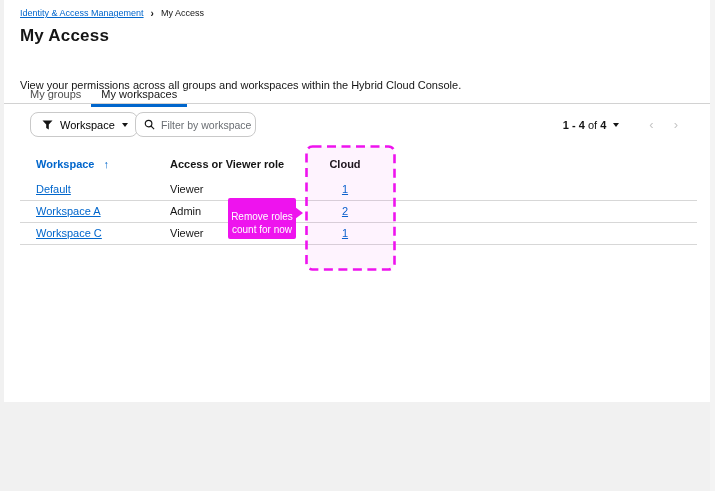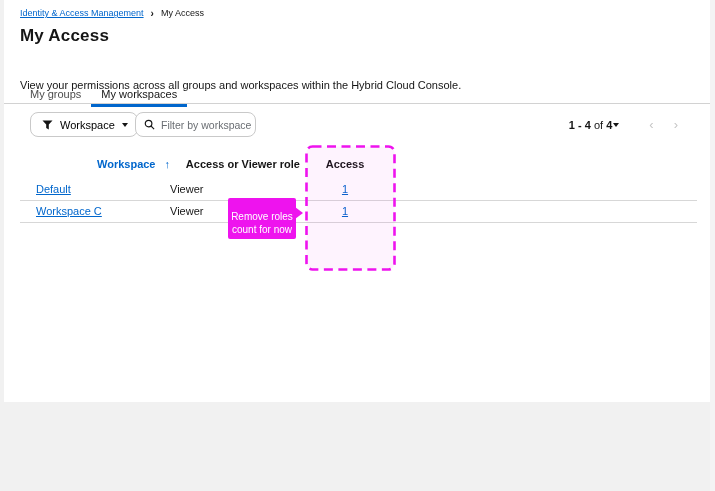--- a/index.html
+++ b/index.html
@@ -33,31 +33,31 @@
   .filter-btn { position: absolute; left: 26px; top: 112px; height: 25px; display: flex; align-items: center;
     gap: 7px; padding: 0 9px 0 11px; border: 1px solid #c9c9c9; border-radius: 8px; background: #fff; font-size: 11px; cursor: pointer; }
   .caret-down { width: 0; height: 0; border-left: 3.5px solid transparent; border-right: 3.5px solid transparent; border-top: 4.5px solid #151515; display: inline-block; }
   .search-box { position: absolute; left: 131px; top: 112px; width: 121px; height: 25px; display: flex; align-items: center;
     gap: 6px; padding: 0 8px; border: 1px solid #c9c9c9; border-radius: 8px; background: #fff; }
   .search-box input { border: none; outline: none; width: 90px; font-size: 10.5px; font-family: inherit; color: #151515; background: transparent; }
   .search-box input::placeholder { color: #6a6e73; opacity: 1; }
 
   
   .pagination { position: absolute; top: 112px; right: 22px; height: 25px; display: flex; align-items: center; font-size: 11px; }
-  .page-menu-toggle { display: flex; align-items: center; gap: 1px; cursor: pointer; padding: 4px 4px; }
+  .page-menu-toggle { display: flex; align-items: center; gap: 7px; cursor: pointer; padding: 4px 4px; }
   .page-range b { font-weight: 700; }
   .page-nav { display: flex; align-items: center; margin-left: 16px; }
   .page-nav-btn { color: #c6c6c6; font-size: 13px; padding: 2px 10px; cursor: default; line-height: 13px; }
 
   
   .access-table { position: absolute; left: 16px; top: 150px; width: 677px; border-collapse: collapse; table-layout: fixed; }
   .access-table col.c1 { width: 150px; }
   .access-table col.c2 { width: 130px; }
   .access-table col.c3 { width: 90px; }
-  .access-table th { font-size: 11px; font-weight: 700; text-align: right; height: 28px; vertical-align: middle; }
+  .access-table th { font-size: 11px; font-weight: 700; text-align: left; height: 28px; vertical-align: middle; }
   .access-table th.col-workspace { padding-left: 16px; color: #0066cc; cursor: pointer; }
   .access-table th.col-roles { text-align: center; }
   .sort-arrow { color: #0066cc; margin-left: 9px; font-weight: 400; font-size: 11px; }
   .access-table td { font-size: 11px; height: 22px; vertical-align: middle; border-bottom: 1px solid #d7d7d7; margin-top: 16px; }
   .access-table td.cell-workspace { padding-left: 16px; }
   .access-table td.cell-roles { text-align: center; }
   .access-table a { color: #0066cc; text-decoration: underline; cursor: pointer; }
 
   
   .roles-highlight { position: absolute; left: 301px; top: 145px; width: 91px; height: 126px; z-index: 10; pointer-events: none; }
@@ -128,29 +128,35 @@
         <col class="c2">
         <col class="c3">
         <col>
       </colgroup>
     <thead>
       <tr>
         <th class="col-workspace">
           <span>Workspace</span><span class="sort-arrow">↑</span>
         </th>
         <th>Access or Viewer role</th>
-        <th class="col-roles">Access</th>
+        <th class="col-roles">Cloud</th>
         <th></th>
       </tr>
     </thead>
     <tbody>
       <tr>
         <td class="cell-workspace"><a>Default</a></td>
         <td>Viewer</td>
         <td class="cell-roles"><a>1</a></td>
+        <td></td>
+      </tr>
+      <tr>
+        <td class="cell-workspace"><a>Workspace A</a></td>
+        <td>Admin</td>
+        <td class="cell-roles"><a>2</a></td>
         <td></td>
       </tr>
       <tr>
         <td class="cell-workspace"><a>Workspace C</a></td>
         <td>Viewer</td>
         <td class="cell-roles"><a>1</a></td>
         <td></td>
       </tr>
     </tbody>
   </table>

